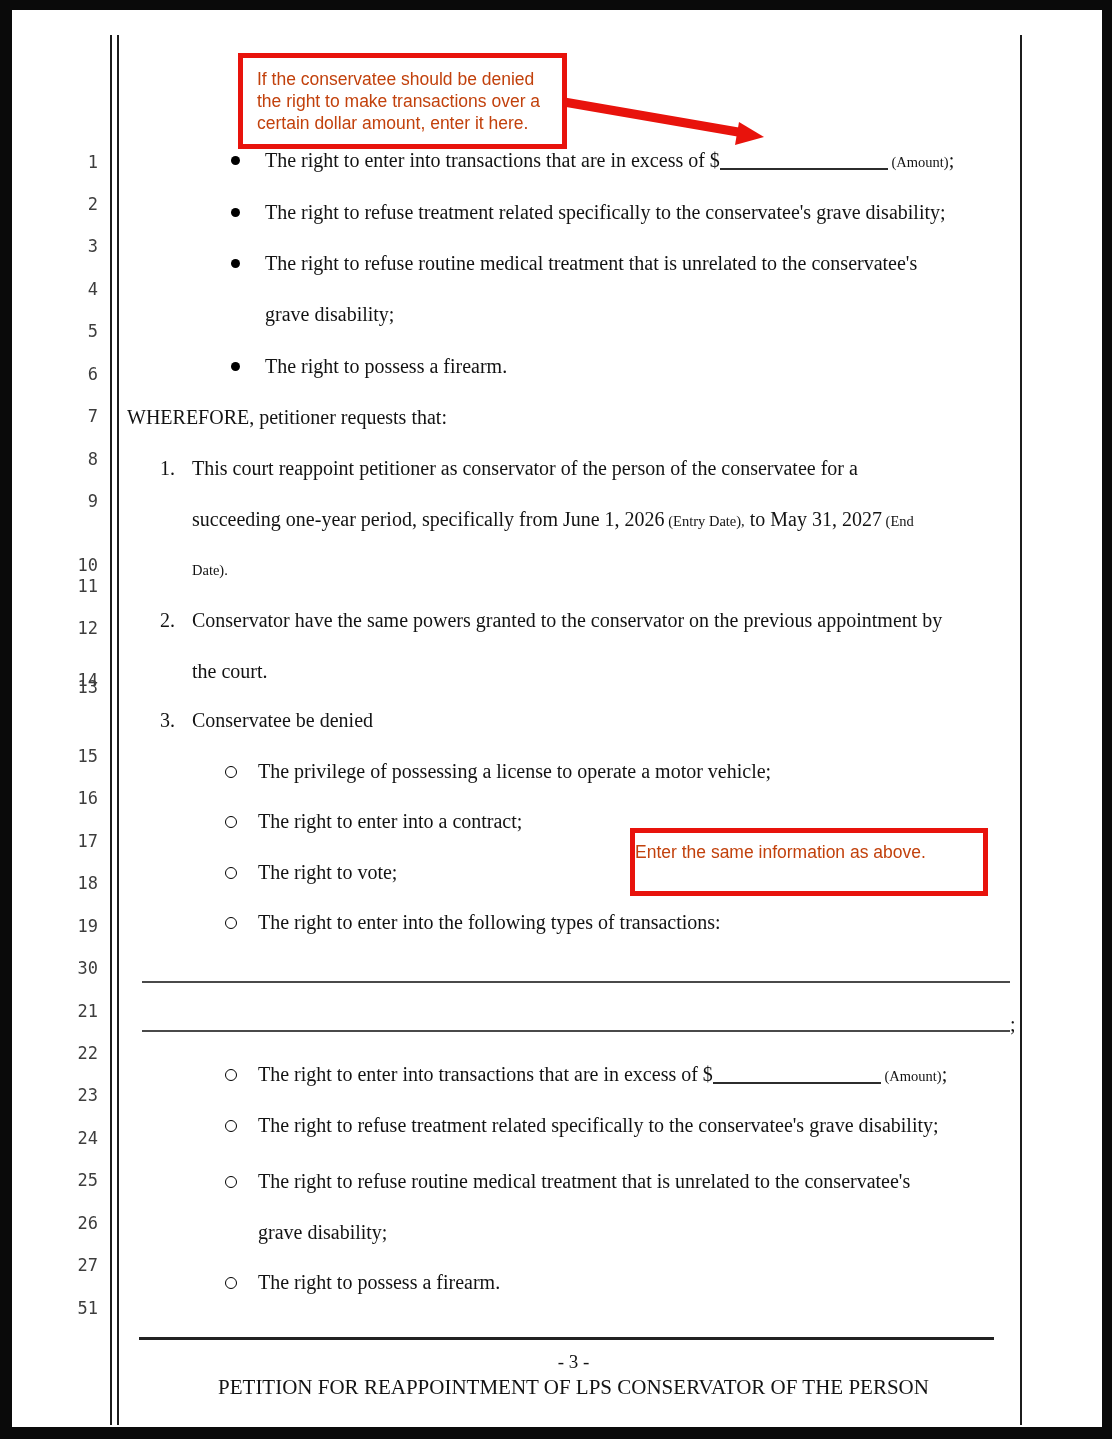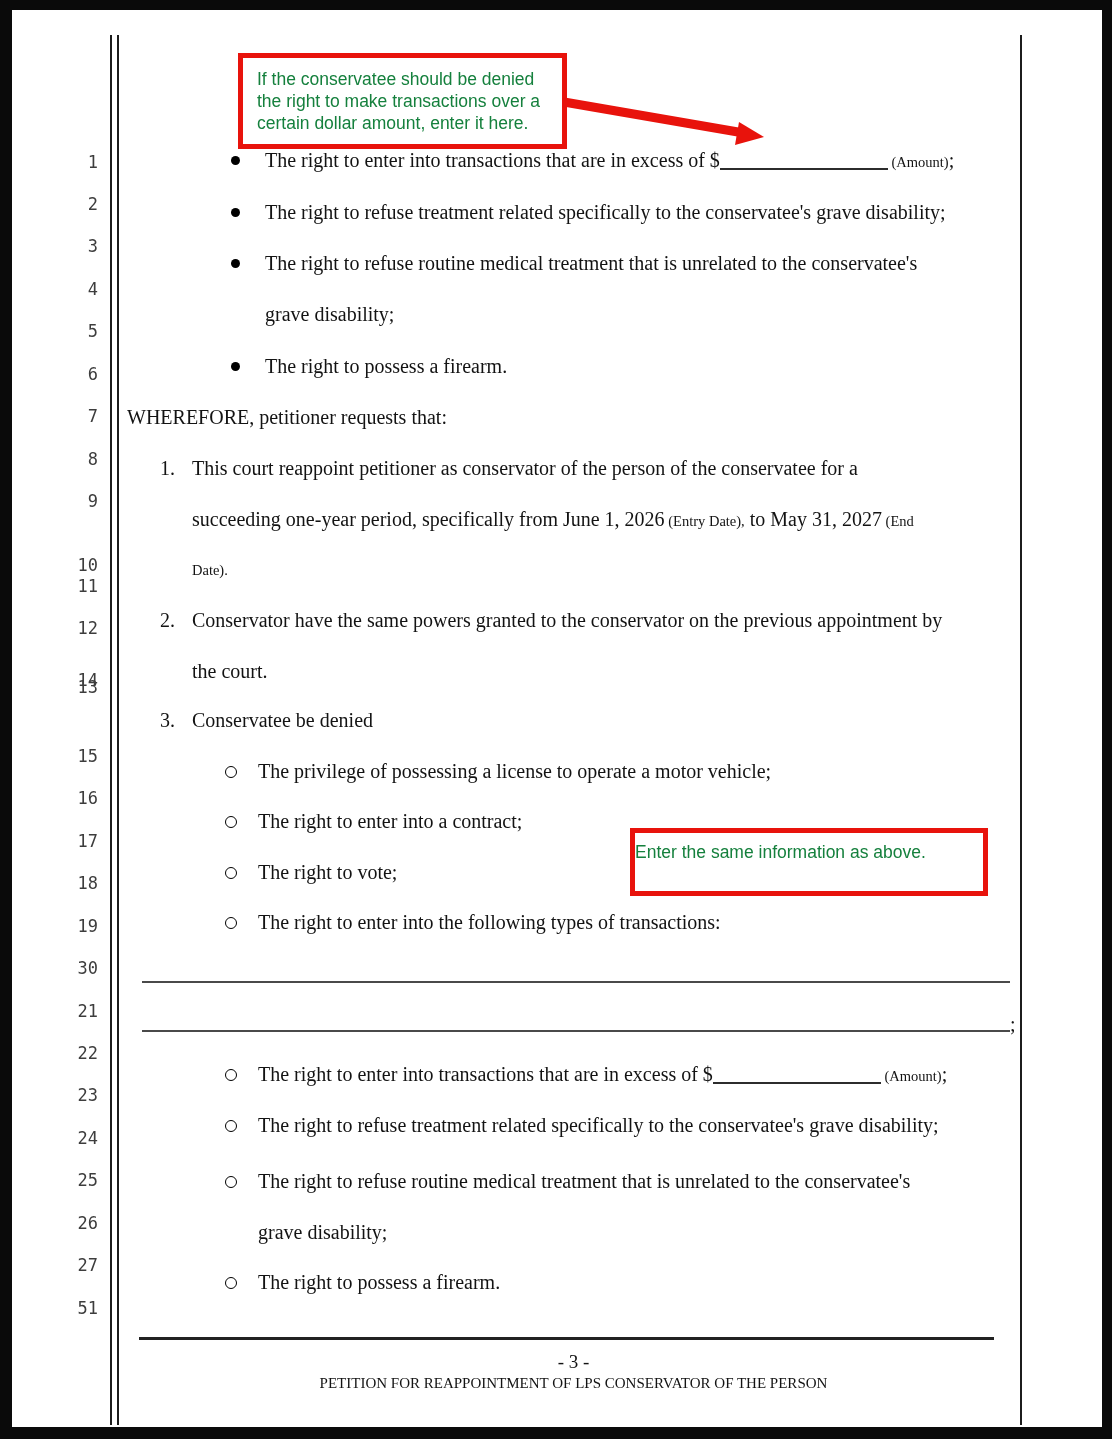--- a/index.html
+++ b/index.html
@@ -20,29 +20,29 @@
   .dot  { position:absolute; width:9px; height:9px; background:#000; border-radius:50%; }
   .circ { position:absolute; width:10px; height:10px; border:1.6px solid #000; border-radius:50%; background:transparent; }
   .blank-amount {
     display:inline-block; width:168px; height:14px;
     border-bottom:2px solid #2c2c2c; position:relative; top:3px;
   }
   .hr-blank { position:absolute; left:142px; width:868px; height:2px; background:#4a4a4a; }
   .callout {
     position:absolute; border:5px solid #e8130c; background:#fff;
     font-family:"Liberation Sans", sans-serif; font-size:17.5px; line-height:22px;
-    color:#15803d; box-sizing:border-box;
+    color:#c2410c; box-sizing:border-box;
   }
   .callout1 { left:238px; top:53px; width:329px; height:96px; padding:10px 10px 0 14px; }
   .callout2 { left:630px; top:828px; width:358px; height:68px; padding:8px 10px 0 0; }
   .arrow-svg { position:absolute; left:558px; top:88px; }
   .footer-sep { position:absolute; left:139px; top:1337px; width:855px; height:3px; background:#222; }
   .footer-text { position:absolute; left:127px; width:893px; text-align:center; white-space:nowrap; }
   .f-page  { top:1351px; font-size:19px; }
-  .f-title { top:1375px; font-size:15px; }
+  .f-title { top:1375px; font-size:21px; }
 </style>
 </head>
 <body>
 
 <div class="page">
 
   <div class="border-strip" style="left:0;top:0;width:1112px;height:10px"></div>
   <div class="border-strip" style="left:0;top:0;width:12px;height:1439px"></div>
   <div class="border-strip" style="left:1102px;top:0;width:10px;height:1439px"></div>
   <div class="border-strip" style="left:0;top:1427px;width:1112px;height:12px"></div>

